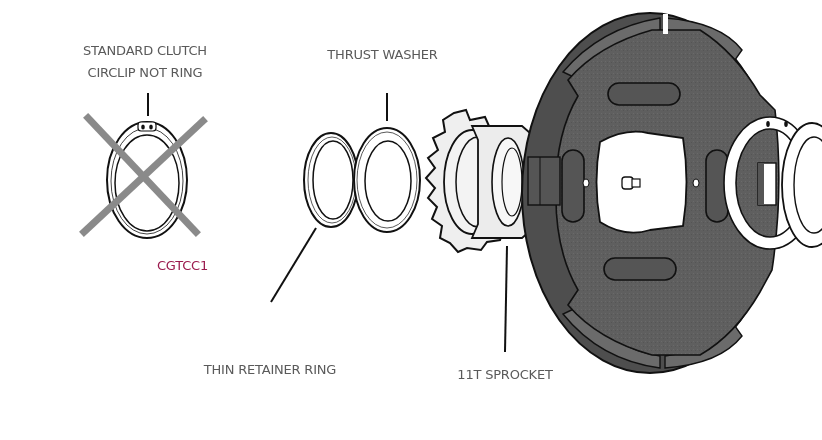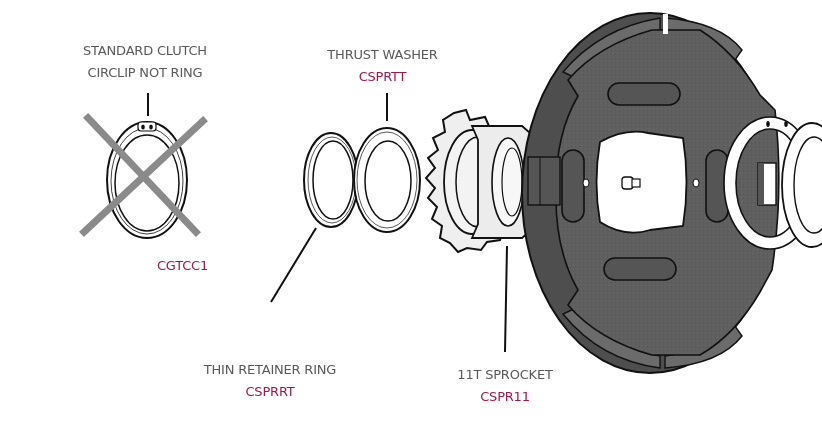--- a/index.html
+++ b/index.html
@@ -123,24 +123,21 @@
 <div class="lbl" id="lbl-clutch">
   <span class="name" style="color: rgb(90, 90, 90);">STANDARD CLUTCH</span>
   <span class="name" style="color: rgb(90, 90, 90);">CIRCLIP NOT RING</span>
 </div>
 <div class="lbl" id="lbl-circlip-code">
   <span class="code" style="color: rgb(155, 27, 78);">CGTCC1</span>
 </div>
 
 <div class="lbl" id="lbl-washer">
   <span class="name" style="color: rgb(90, 90, 90); text-align: center;">THRUST WASHER</span>
-  <span class="code" style="color: rgb(155, 27, 78);">CSPRTT</span>
 </div>
 
 <div class="lbl" id="lbl-ring">
   <span class="name" style="color: rgb(90, 90, 90);">THIN RETAINER RING</span>
-  <span class="code" style="color: rgb(155, 27, 78);">CSPRRT</span>
 </div>
 
 <div class="lbl" id="lbl-sprocket">
   <span class="name" style="color: rgb(90, 90, 90);">11T SPROCKET</span>
-  <span class="code" style="color: rgb(155, 27, 78);">CSPR11</span>
 </div>
 
 </body></html>

